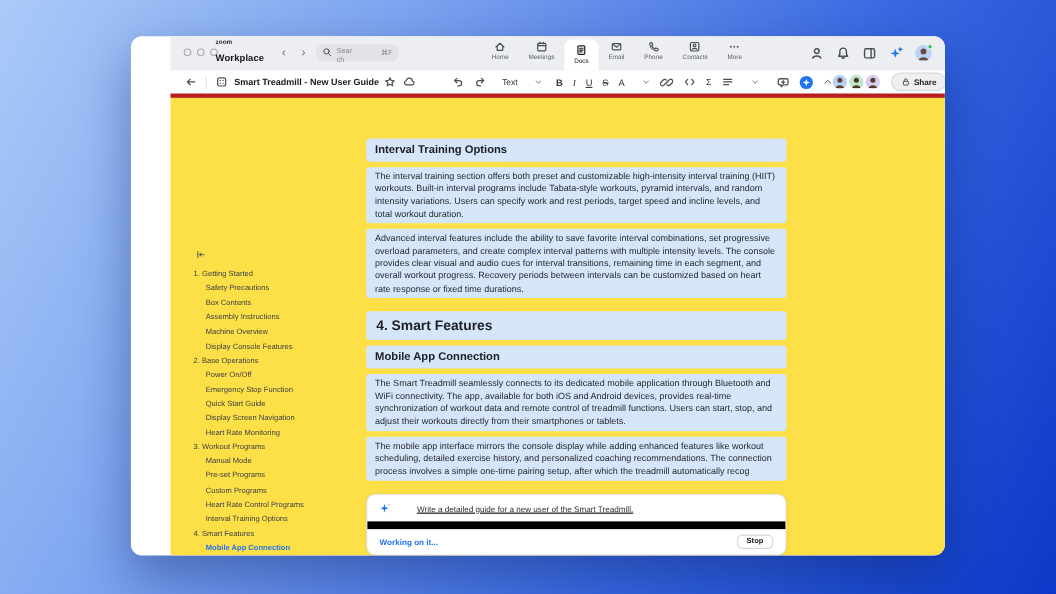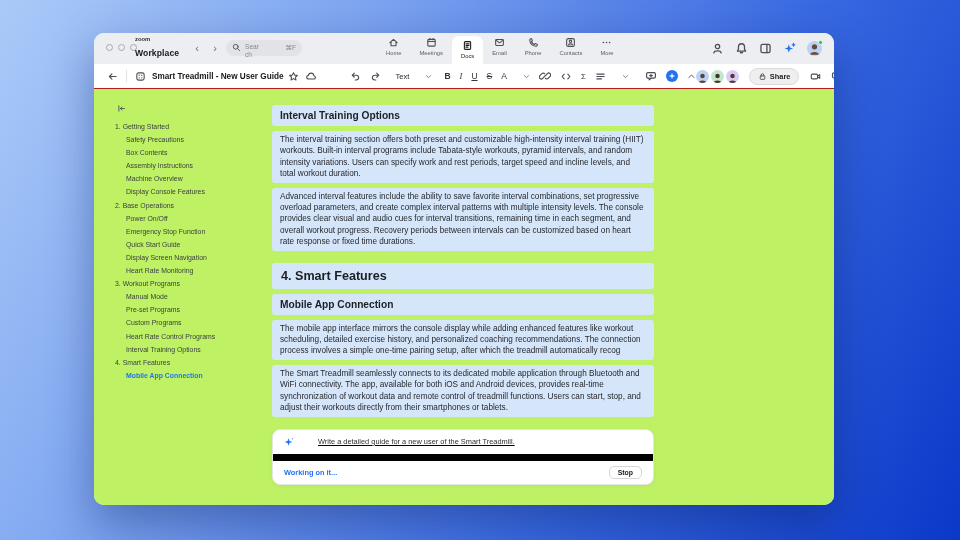--- a/index.html
+++ b/index.html
@@ -3,24 +3,24 @@
 <meta charset="utf-8">
 <style>
   * { margin:0; padding:0; box-sizing:border-box; }
   html,body { width:960px; height:540px; overflow:hidden; }
   body {
     font-family:"Liberation Sans", sans-serif;
     background:linear-gradient(118deg,#aacaf8 0%, #7da4f0 30%, #3a6ae2 65%, #0b38c8 100%);
     position:relative;
   }
   .window {
-    position:absolute; left:94px; top:33px; width:740px; height:472px;
+    position:absolute; left:119px; top:33px; width:740px; height:472px;
     background:#fff; border-radius:10px; overflow:hidden;
     box-shadow:0 18px 45px rgba(6,25,90,.38);
-    display:flex; flex-direction:column;
+    display:flex; flex-direction:column;padding-left:36px;
   }
   
   .topbar { height:31px; background:#eceef1; position:relative; flex:none; }
   .lights { position:absolute; left:12px; top:11px; display:flex; gap:5px; }
   .light { width:7px; height:7px; border-radius:50%; border:1px solid #a9a9ad; background:transparent; }
   .logo { position:absolute; left:41px; top:4px; line-height:1; }
   .logo .sm { font-size:5.8px; color:#2b2b2e; display:block; font-weight:600; }
   .logo .bg { font-size:8.6px; color:#17181a; font-weight:700; letter-spacing:.1px; }
   .navchev { position:absolute; top:6px; width:14px; height:18px; display:flex; align-items:center; justify-content:center; color:#6d7076; font-size:11px; }
   .chev-back { left:96px; } .chev-fwd { left:114px; }
@@ -31,37 +31,37 @@
   .tabs { position:absolute; left:283px; top:0; height:31px; display:flex; align-items:flex-end; }
   .tab { height:31px; padding:4px 9px 2px; display:flex; flex-direction:column; align-items:center; gap:1.5px; color:#5c6066; }
   .tab .tlabel { font-size:5.8px; }
   .tab.active { height:28px; background:#fff; border-radius:7px 7px 0 0; color:#1b1c1f; }
   .tab.active .ic { stroke:#1b1c1f; }
   .topright { position:absolute; right:12px; top:0; height:31px; display:flex; align-items:center; gap:11px; }
   .avatar { width:15px; height:15px; border-radius:50%; position:relative; overflow:visible; flex:none; }
   .avatar svg { position:absolute; inset:0; border-radius:50%; }
   .presence { position:absolute; right:-1px; top:-1px; width:5px; height:5px; background:#2fbf4f; border:1px solid #eceef1; border-radius:50%; }
   
-  .toolbar { height:25px; background:#fff; border-bottom:1px solid #b91c1c; display:flex; align-items:center; padding:0 13px; flex:none; }
+  .toolbar { height:25px; background:#fff; border-bottom:4px solid #b91c1c; display:flex; align-items:center; padding:0 13px; flex:none; }
   .tbtn { display:flex; align-items:center; justify-content:center; color:#3f434a; flex:none; }
   .tb-sep { width:1px; height:12px; background:#e2e2e5; margin:0 8px; flex:none; }
   .doctitle { font-size:8.2px; font-weight:700; color:#17181a; margin:0 4px 0 6px; white-space:nowrap; }
   .fmt { font-size:8.5px; color:#33363c; }
   .fmt.b { font-weight:800; } .fmt.i { font-style:italic; font-family:"Liberation Serif",serif; }
   .fmt.u { text-decoration:underline; } .fmt.s { text-decoration:line-through; }
   .ddown { display:flex; align-items:center; gap:16px; }
   .txtlabel { font-size:7.6px; color:#2b2d31; }
   .gap9 { display:flex; align-items:center; gap:9px; }
   .ai-circle { width:12px; height:12px; border-radius:50%; background:#2273f1; display:flex; align-items:center; justify-content:center; }
   .mini-avs { display:flex; gap:2px; margin-left:auto; }
   .mini-av { width:13px; height:13px; border-radius:50%; position:relative; overflow:hidden; flex:none; }
   .share-btn { display:flex; align-items:center; gap:3px; border:1px solid #d9d9dc; border-radius:9px; height:17px; padding:0 8px; margin:12px 10px; }
   .share-btn span { font-size:7.4px; font-weight:600; color:#202226; }
   
-  .content { flex:1; display:flex; background:#bef264; overflow:hidden; }
+  .content { flex:1; display:flex; background:#fde047; overflow:hidden;align-items:flex-end; }
   .toc { width:178px; flex:none; padding:10px 0 0 21px; }
   .collapse { color:#5a5e66; margin:0 0 7px 2px; display:inline-flex; }
   .toc-item { font-size:6.9px; line-height:13.1px; color:#3a3d42; white-space:nowrap; cursor:default; }
   .toc-item.lvl2 { padding-left:11px; }
   .toc-item.active { color:#2273f1; font-weight:600; }
   .doc { width:382px; padding-top:16px; }
   .block { background:#d5e6fb; border-radius:3px; margin-bottom:5px; color:#1d1f23; }
   .block.h3 { font-size:10.2px; font-weight:700; padding:5px 8px; }
   .block.h2 { font-size:12.6px; font-weight:700; padding:6px 9px; margin-top:12px; }
   .block.p  { font-size:8.2px; line-height:11.4px; padding:3px 8px; color:#26282c; }
@@ -365,22 +365,22 @@
       <div class="toc-item lvl1">4. Smart Features</div>
       <div class="toc-item lvl2 active">Mobile App Connection</div>
     </div>
 
     <div class="doc">
       <div class="block h3">Interval Training Options</div>
       <div class="block p">The interval training section offers both preset and customizable high-intensity interval training (HIIT) workouts. Built-in interval programs include Tabata-style workouts, pyramid intervals, and random intensity variations. Users can specify work and rest periods, target speed and incline levels, and total workout duration.</div>
       <div class="block p">Advanced interval features include the ability to save favorite interval combinations, set progressive overload parameters, and create complex interval patterns with multiple intensity levels. The console provides clear visual and audio cues for interval transitions, remaining time in each segment, and overall workout progress. Recovery periods between intervals can be customized based on heart rate response or fixed time durations.</div>
       <div class="block h2">4. Smart Features</div>
       <div class="block h3">Mobile App Connection</div>
+      <div class="block p">The Smart Treadmill seamlessly connects to its dedicated mobile application through Bluetooth and WiFi connectivity. The app, available for both iOS and Android devices, provides real-time synchronization of workout data and remote control of treadmill functions. Users can start, stop, and adjust their workouts directly from their smartphones or tablets.</div>
       <div class="block p">The mobile app interface mirrors the console display while adding enhanced features like workout scheduling, detailed exercise history, and personalized coaching recommendations. The connection process involves a simple one-time pairing setup, after which the treadmill automatically recog</div>
-      <div class="block p">The Smart Treadmill seamlessly connects to its dedicated mobile application through Bluetooth and WiFi connectivity. The app, available for both iOS and Android devices, provides real-time synchronization of workout data and remote control of treadmill functions. Users can start, stop, and adjust their workouts directly from their smartphones or tablets.</div>
 
       <div class="ai-box">
         <div class="ai-row1">
           <svg width="10" height="10" viewBox="0 0 12 12">
               <path d="M5.4 1.4 L6.5 4.9 L10 6 L6.5 7.1 L5.4 10.6 L4.3 7.1 L0.8 6 L4.3 4.9 Z" fill="#2273f1"></path>
               <circle cx="10.2" cy="2.2" r=".9" fill="#7aa6f5"></circle>
             </svg>
           <span class="ai-prompt">Write a detailed guide for a new user of the Smart Treadmill.</span>
         </div>
         <div class="ai-row2">

